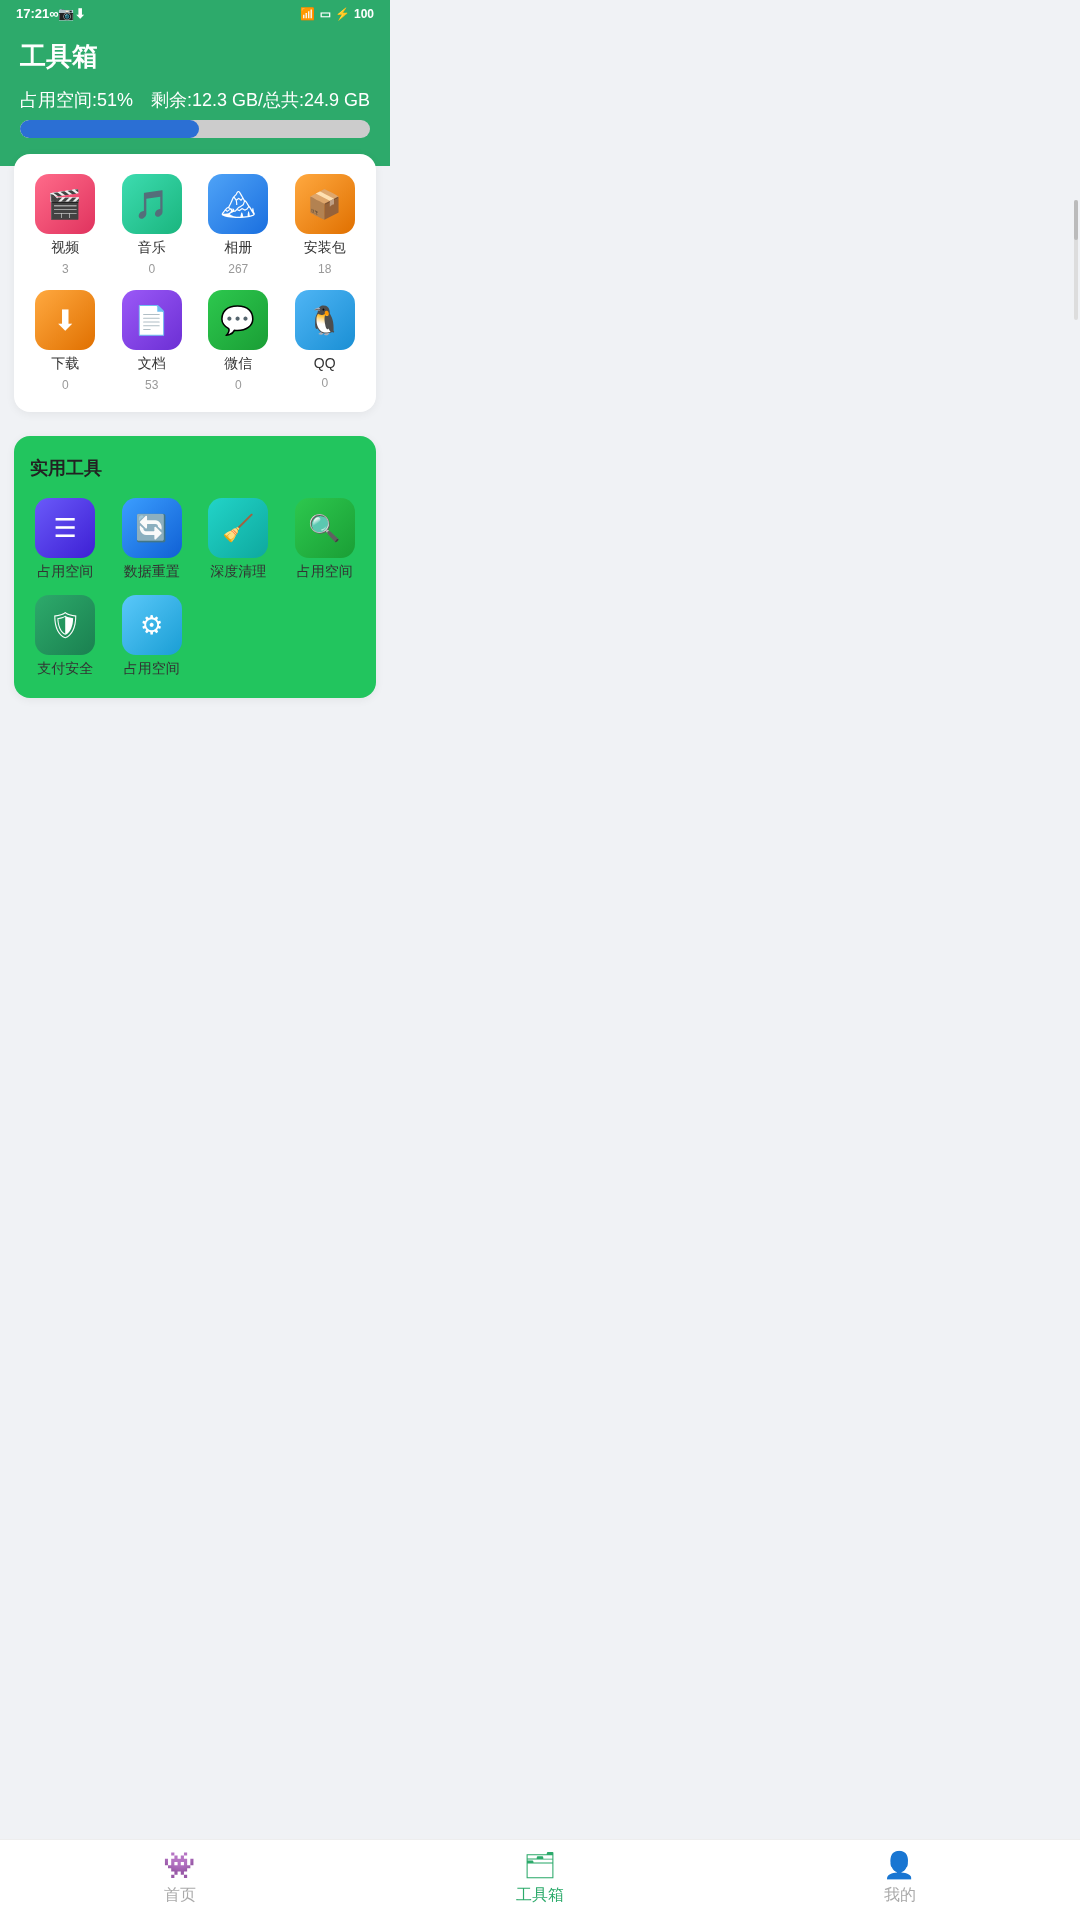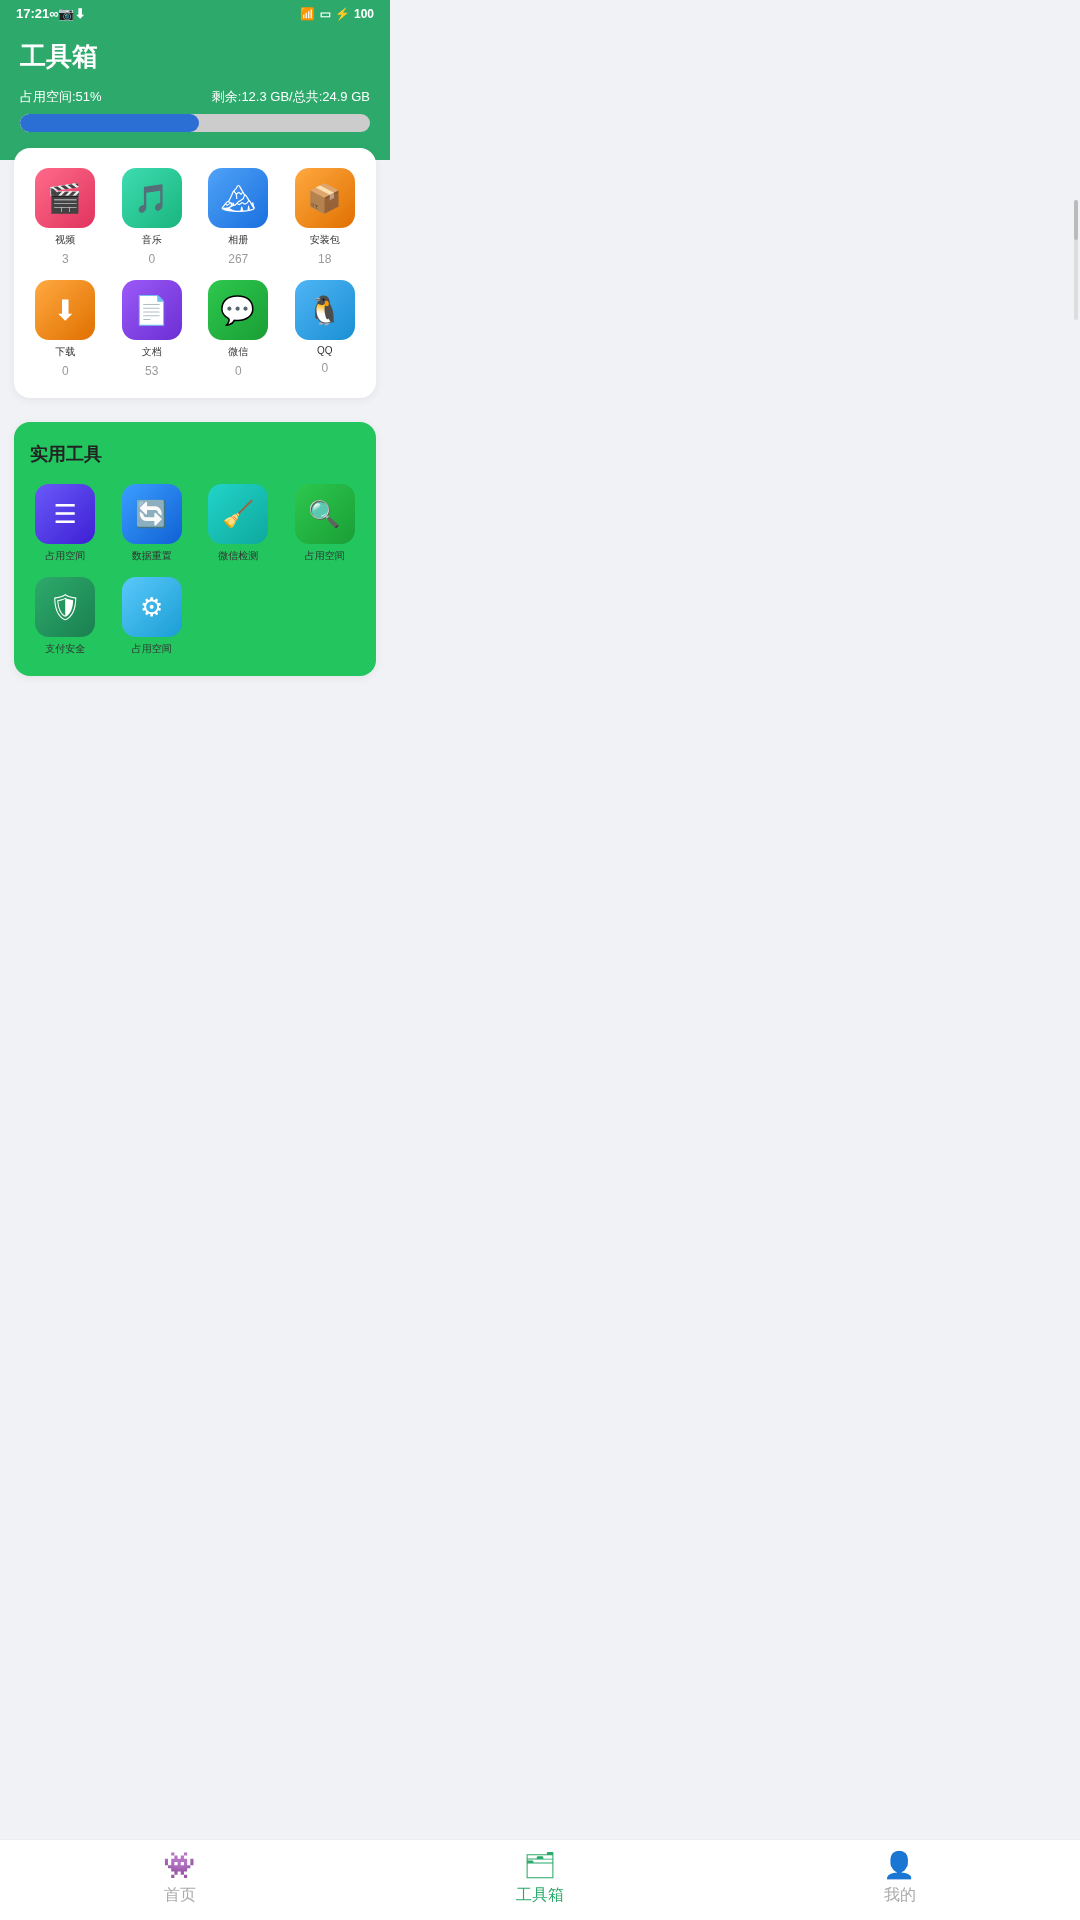--- a/index.html
+++ b/index.html
@@ -35,21 +35,21 @@
     .header-title {
       color: white;
       font-size: 26px;
       font-weight: 700;
       margin-bottom: 14px;
     }
     .storage-row {
       display: flex;
       justify-content: space-between;
       color: white;
-      font-size: 13px;
+      font-size: 18px;
       margin-bottom: 8px;
     }
     .progress-bar-bg {
       width: 100%;
       height: 18px;
       background: #ccc;
       border-radius: 9px;
       overflow: hidden;
     }
     .progress-bar-fill {
@@ -84,21 +84,21 @@
       width: 60px;
       height: 60px;
       border-radius: 14px;
       display: flex;
       align-items: center;
       justify-content: center;
       font-size: 28px;
     }
 
     .item-label {
-      font-size: 10px;
+      font-size: 14px;
       color: #333;
       font-weight: 500;
     }
     .item-count {
       font-size: 12px;
       color: #999;
     }
 
     
     .tools-card {
@@ -272,21 +272,21 @@
       <div class="grid-item">
     <div class="tool-icon-box" style="background:linear-gradient(135deg,#3b9eff,#1060d4); color:white;">
       🔄
     </div>
     <span class="item-label">数据重置</span>
   </div>
       <div class="grid-item">
     <div class="tool-icon-box" style="background:linear-gradient(135deg,#22d4c8,#0ea89e); color:white;">
       🧹
     </div>
-    <span class="item-label">微信检测</span>
+    <span class="item-label">深度清理</span>
   </div>
       <div class="grid-item">
     <div class="tool-icon-box" style="background:linear-gradient(135deg,#2dc84e,#1a9e35); color:white;">
       🔍
     </div>
     <span class="item-label">占用空间</span>
   </div>
       <div class="grid-item">
     <div class="tool-icon-box" style="background:linear-gradient(135deg,#2daa6b,#1a8050); color:white;">
       🛡

